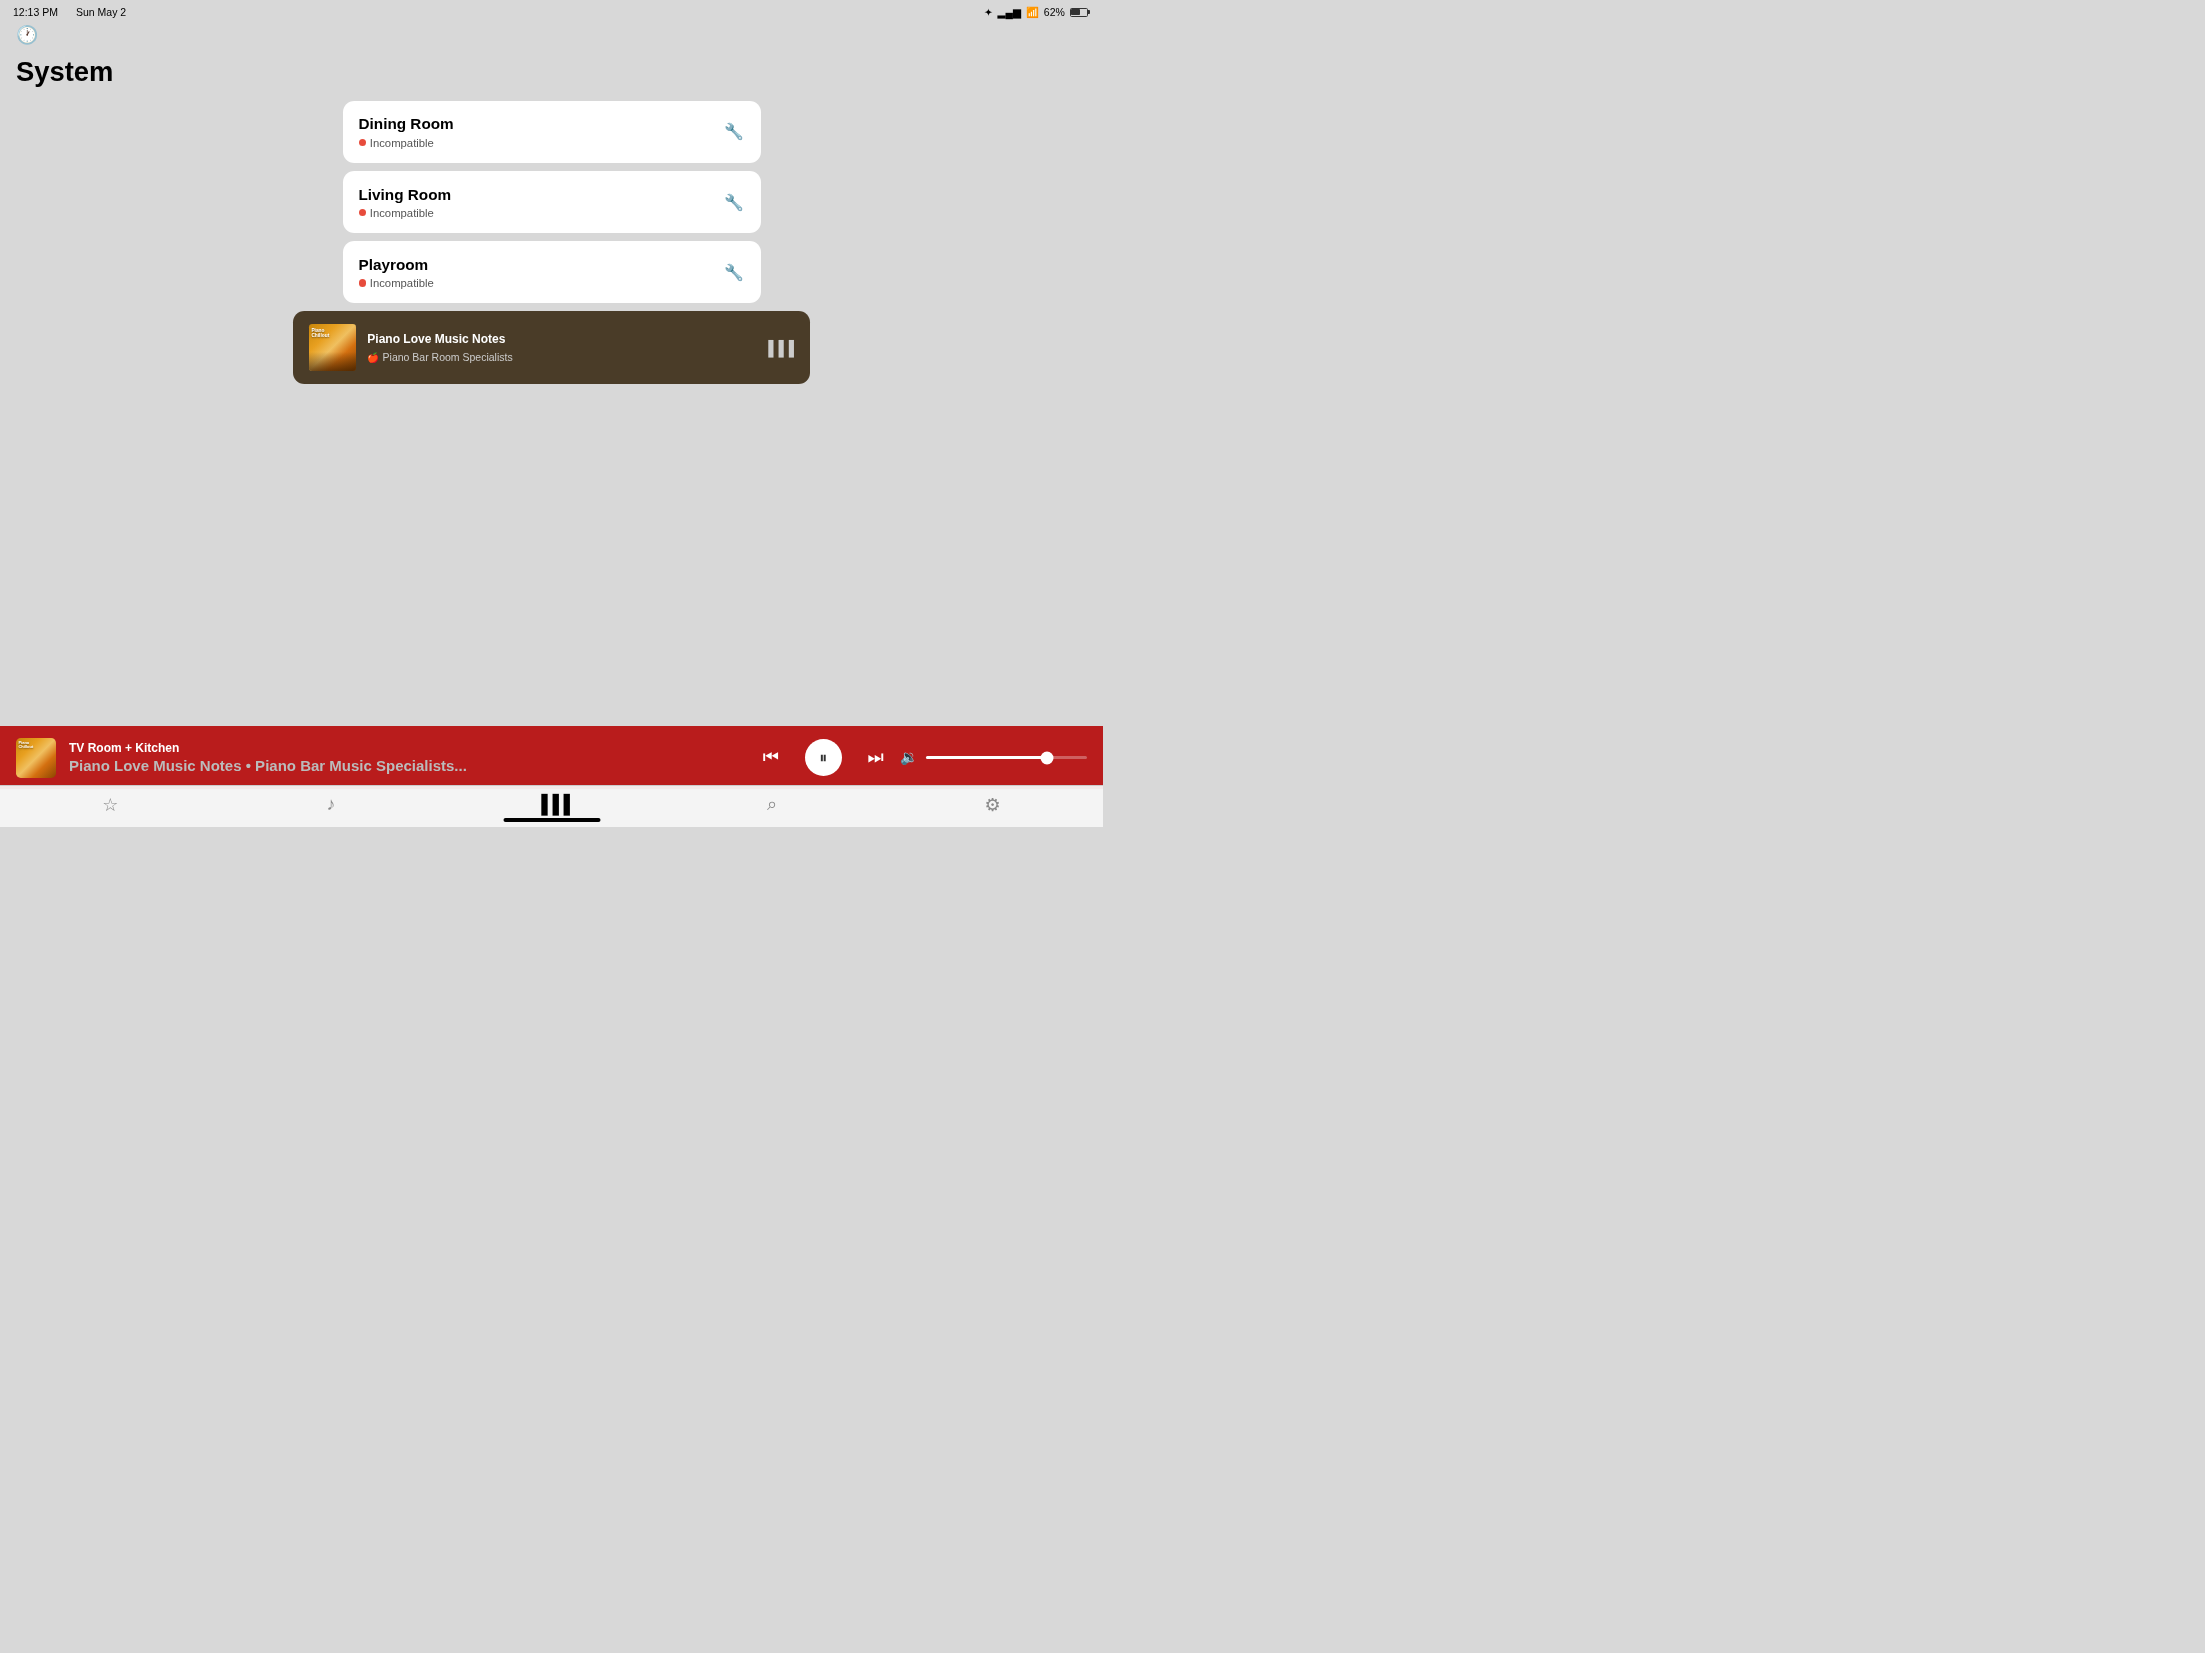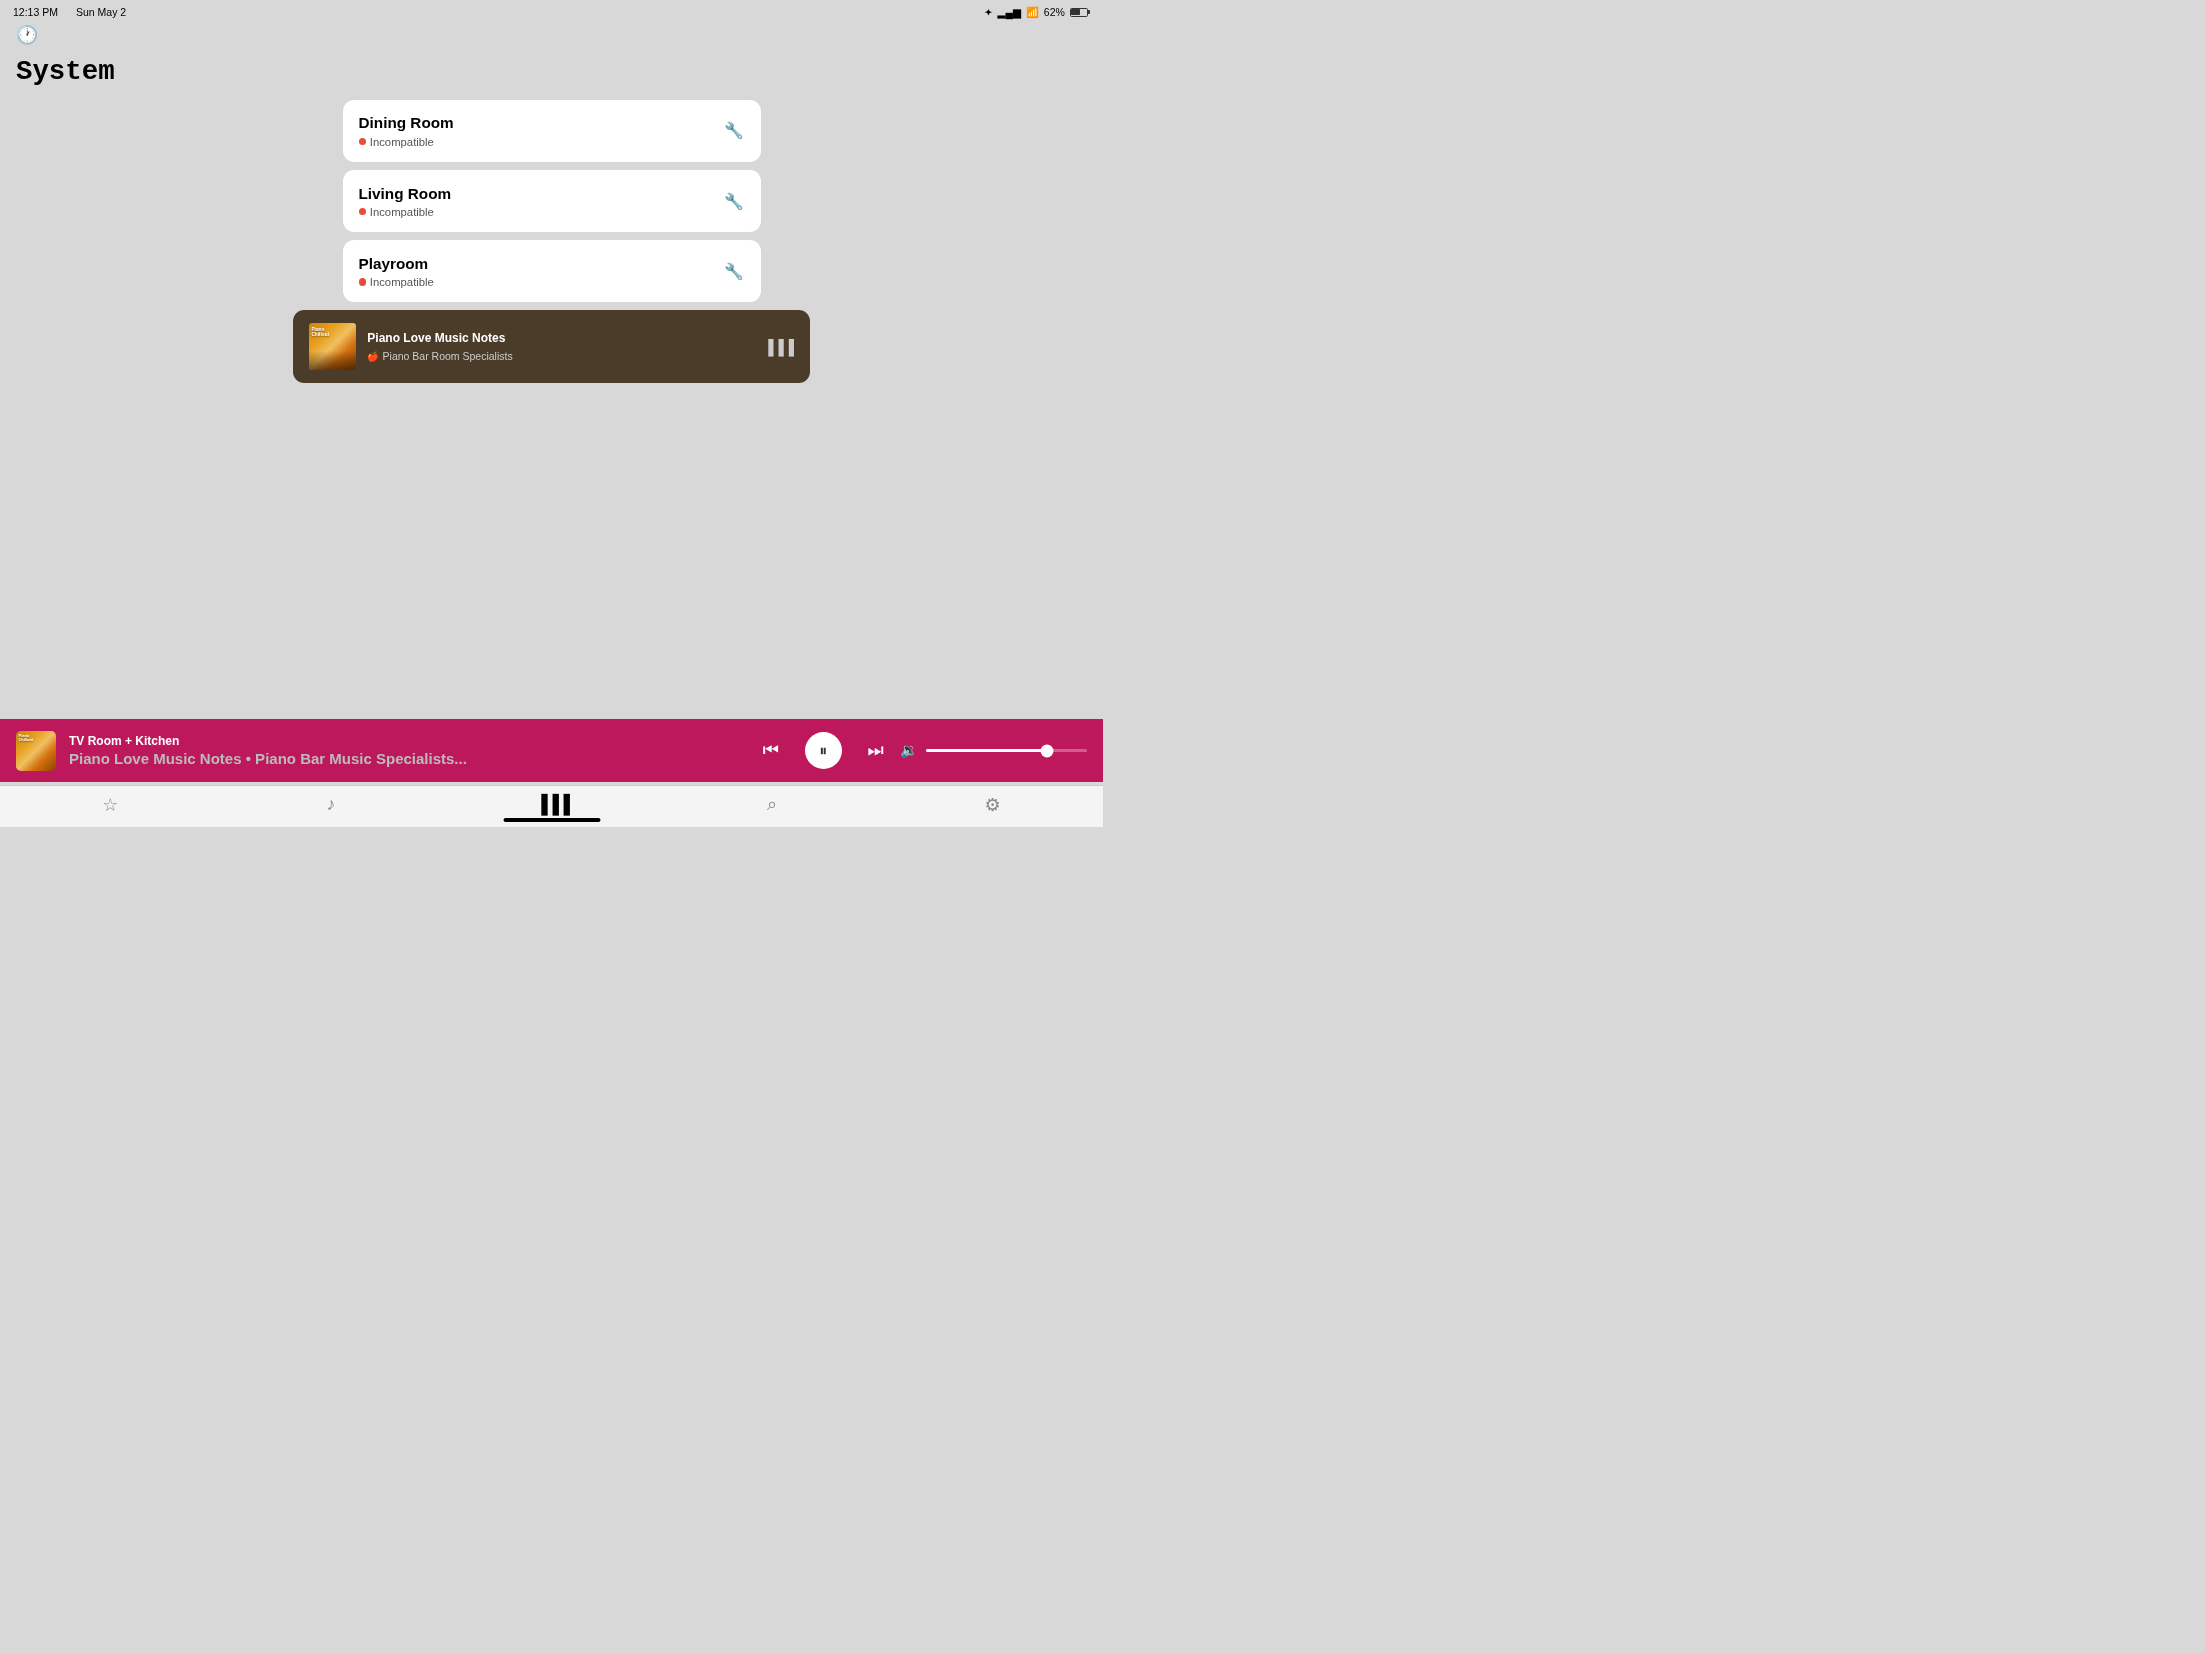--- a/index.html
+++ b/index.html
@@ -35,21 +35,20 @@
       font-size: 10.5px;
       font-weight: 500;
     }
 
     
     .page-title {
       font-size: 27.4px;
       font-weight: 700;
       padding: 9.7px 16px 13px 16px;
       color: #000;
-      font-family: Liberation Mono, monospace;
     }
 
     
     .main-content {
       display: flex;
       flex-direction: column;
       align-items: center;
       padding: 0 16px;
       gap: 8px;
     }
@@ -163,25 +162,25 @@
       gap: 3.2px;
     }
     .bars-icon {
       color: #ccc;
       font-size: 14.5px;
     }
 
     
     .bottom-player {
       position: absolute;
-      bottom: 45px;
+      bottom: 38px;
       left: 0;
       right: 0;
       height: 63px;
-      background: #be185d;
+      background: #b91c1c;
       display: flex;
       align-items: center;
       padding: 0 16px;
       gap: 13px;
     }
     .player-album-art {
       width: 40px;
       height: 40px;
       border-radius: 4.8px;
       background: linear-gradient(135deg, #c8860a 0%, #e8a020 30%, #f0c060 50%, #d47010 70%, #8b4500 100%);

